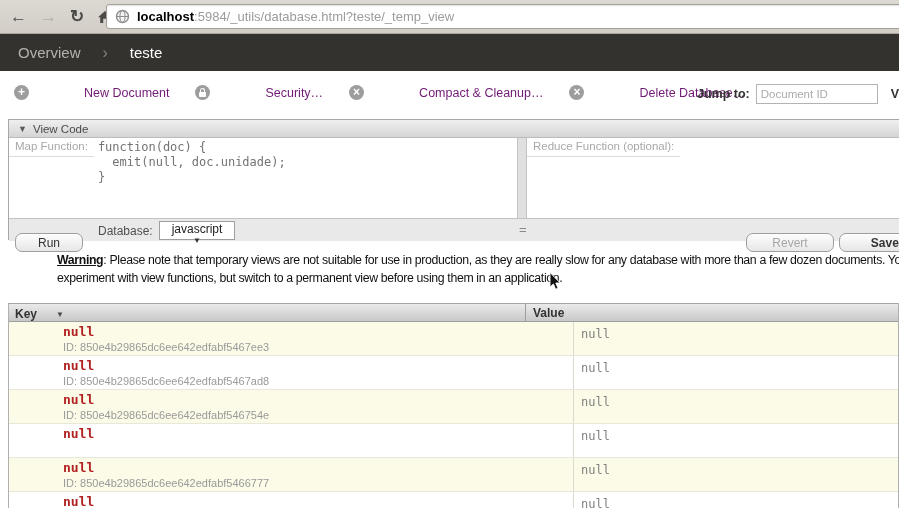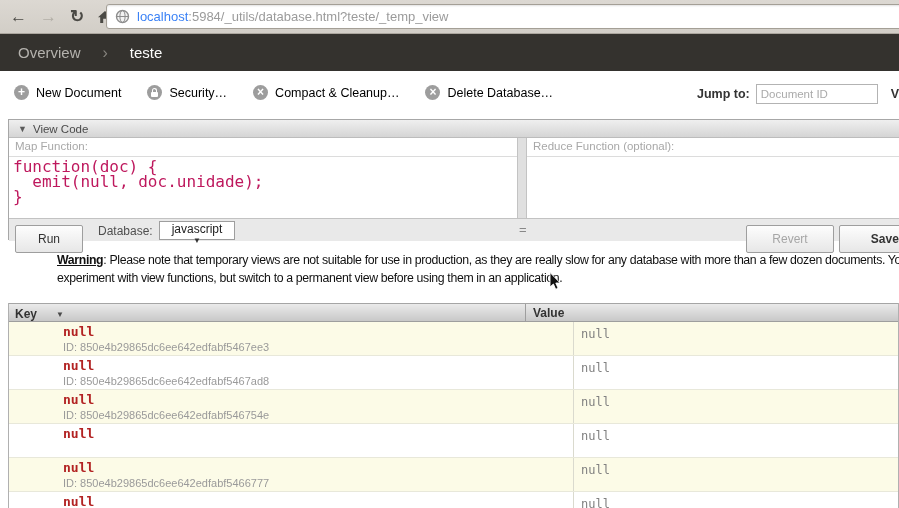--- a/index.html
+++ b/index.html
@@ -18,21 +18,21 @@
   .nav-icon{font-size:17px;font-weight:bold;line-height:1;cursor:default;}
   .ic-back,.ic-reload{color:#4b4a45;}
   .ic-forward{color:#b2aea6;}
   .url-bar{
     position:absolute;left:106px;top:4px;width:810px;height:25px;
     background:#fff;border:1px solid #a49f96;border-radius:3px;
     box-shadow:inset 0 1px 2px rgba(0,0,0,.12);
     display:flex;align-items:center;box-sizing:border-box;padding-left:8px;gap:7px;
   }
   .url-text{font-size:13px;white-space:nowrap;}
-  .url-host{color:#3b82f6;font-weight:400;}
+  .url-host{color:#000000;font-weight:700;}
   .url-rest{color:#9b9b9b;}
   
   .crumb-bar{
     position:absolute;top:34px;left:0;width:899px;height:37px;background:#34322e;
     display:flex;align-items:center;gap:22px;padding-left:18px;box-sizing:border-box;
   }
   .crumb-overview{color:#b4b2ad;font-size:15px;}
   .crumb-sep{color:#85837d;font-size:16px;}
   .crumb-current{color:#fdfdfd;font-size:15px;}
   
@@ -40,56 +40,56 @@
   .tb-left{position:absolute;left:14px;top:5px;display:flex;align-items:center;gap:26px;}
   .tb-btn{display:flex;align-items:center;gap:7px;cursor:pointer;}
   .tb-circle{
     width:15px;height:15px;border-radius:50%;background:#9d9d9d;position:relative;
     display:flex;align-items:center;justify-content:center;flex:0 0 auto;
   }
   .tb-glyph{color:#fff;font-size:12px;font-weight:bold;line-height:1;margin-top:-1px;}
   .lock-shackle{position:absolute;top:2.5px;left:5px;width:5px;height:5px;
     border:1.5px solid #fff;border-bottom:none;border-radius:3px 3px 0 0;box-sizing:border-box;}
   .lock-body{position:absolute;top:6.5px;left:4px;width:7px;height:5px;background:#fff;border-radius:1px;}
-  .tb-label{font-size:12.5px;color:#000000;white-space:nowrap;}
+  .tb-label{font-size:12.5px;color:#701a75;white-space:nowrap;margin-left:48px;}
   .tb-right{position:absolute;left:690px;top:4px;display:flex;align-items:center;gap:6px;white-space:nowrap;}
   .jump-label,.view-label{font-size:12.5px;font-weight:bold;color:#333;margin-left:7px;}
   .jump-input{
     width:112px;height:18px;border:1px solid #b3b3b3;font-size:11.5px;
     font-family:"Liberation Sans",sans-serif;color:#333;padding:0 4px;
   }
   .jump-input::placeholder{color:#aaa;}
   
   .viewcode{
     position:absolute;top:119px;left:8px;width:984px;height:121px;
     border:1px solid #a7a7a7;box-sizing:border-box;background:#e0e0e0;
   }
   .vc-header{
     height:17px;background:linear-gradient(#efefef,#d5d5d5);
     border-bottom:1px solid #bcbcbc;display:flex;align-items:center;gap:6px;
     padding-left:9px;font-size:11.5px;color:#4a4a4a;cursor:pointer;
   }
   .vc-tri{font-size:9px;color:#5a5a5a;}
   .vc-body{position:relative;height:80px;}
-  .vc-col{position:absolute;top:0;height:80px;display:flex;flex-direction:column;background:#fff;box-sizing:border-box;}
+  .vc-col{position:absolute;top:0;height:80px;display:flex;flex-direction:row;background:#fff;box-sizing:border-box;}
   .vc-col-map{left:0;width:509px;border-right:1px solid #c3c3c3;}
   .vc-col-reduce{left:517px;right:0;border-left:1px solid #c3c3c3;}
   .vc-label{
     height:16px;background:#fff;border-bottom:1px solid #dcdcdc;
     color:#a8a8a8;font-size:11.5px;padding:2px 6px 0 6px;flex:0 0 auto;
   }
   .vc-code{
     flex:1;border:none;outline:none;resize:none;background:#fff;
-    font-family:"DejaVu Sans Mono",monospace;font-size:16px;line-height:15px;
-    color:#be185d;padding:2px 4px;margin:0;
+    font-family:"DejaVu Sans Mono",monospace;font-size:12px;line-height:15px;
+    color:#737373;padding:2px 4px;margin:0;
   }
   .vc-footer{position:relative;height:23px;background:#e9e9e9;border-top:1px solid #c2c2c2;box-sizing:border-box;}
   .btn{
-    position:absolute;top:6px;height:28px;box-sizing:border-box;
-    background:linear-gradient(#fdfdfd,#e7e7e7);border:1px solid #9e9e9e;border-radius:2px;
+    position:absolute;top:14px;height:19px;box-sizing:border-box;
+    background:linear-gradient(#fdfdfd,#e7e7e7);border:1px solid #9e9e9e;border-radius:7px;
     font-family:"Liberation Sans",sans-serif;font-size:12px;color:#333;cursor:pointer;
   }
   .btn-run{left:6px;width:68px;}
   .lang-label{position:absolute;left:89px;top:5px;font-size:12px;color:#4f4f4f;}
   .lang-select{
     position:absolute;left:150px;top:2px;width:76px;height:19px;box-sizing:border-box;
     background:#fff;border:1px solid #9e9e9e;display:flex;align-items:center;
     justify-content:space-between;padding:0 4px;font-size:12px;color:#222;cursor:pointer;flex-direction:column;
   }
   .lang-arrow{font-size:8px;color:#333;}

